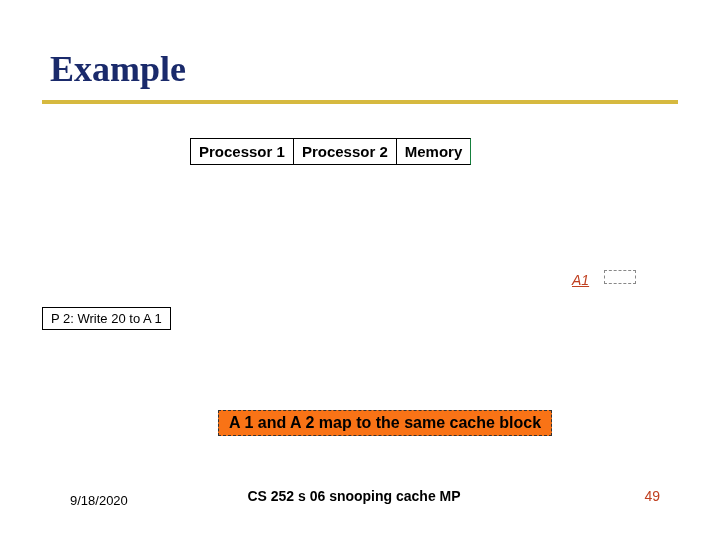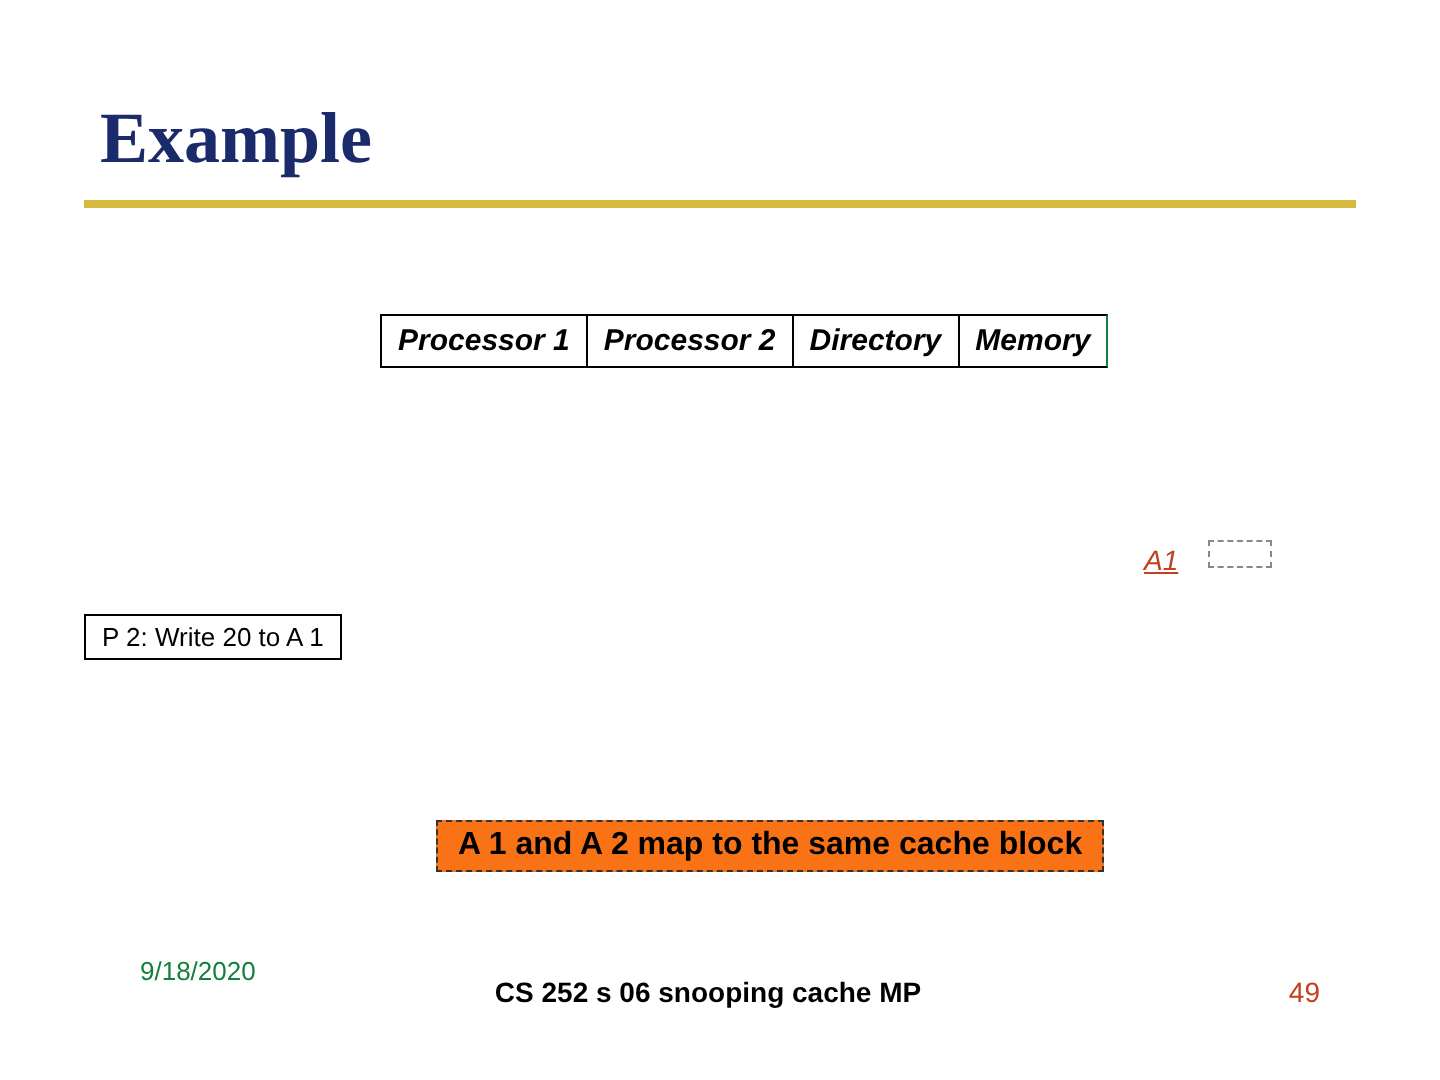--- a/index.html
+++ b/index.html
@@ -24,27 +24,26 @@
     .rule {
       position: absolute;
       top: 100px;
       left: 42px;
       width: 636px;
       height: 4px;
       background: #d6b93f;
     }
     .table-row {
       position: absolute;
-      top: 157px;
+      top: 138px;
       left: 190px;
       display: flex;
       font-size: 15px;
       font-weight: bold;
       color: #000;
-      font-style: italic;
     }
     .hcell {
       border: 1px solid #000;
       border-right: none;
       padding: 4px 8px;
       text-align: center;
       background: #fff;
     }
     .hcell.gap-after { border-right: 1px solid #000; margin-right: 10px; }
     .hcell:last-child { border-right: 1px solid #15803d; }
@@ -84,24 +83,24 @@
       left: 218px;
       font-size: 16px;
       font-weight: bold;
       color: #000;
       padding: 3px 10px;
       border: 1px dashed #333;
       background: #f97316;
     }
     .footer-date {
       position: absolute;
-      bottom: 47px;
+      bottom: 32px;
       left: 70px;
       font-size: 13px;
-      color: #15803d;
+      color: #000000;
     }
     .footer-center {
       position: absolute;
       bottom: 36px;
       left: 0;
       width: 708px;
       text-align: center;
       font-size: 14px;
       font-weight: bold;
       color: #000;
@@ -116,21 +115,20 @@
   </style>
 </head>
 <body>
 
 <div class="title">Example</div>
 <div class="rule"></div>
 
 <div class="table-row">
   <div class="hcell">Processor 1</div>
   <div class="hcell">Processor 2</div>
-  <div class="hcell">Directory</div>
   <div class="hcell">Memory</div>
 </div>
 
 <div class="a1-label">A1</div>
 <div class="mem-swatch"></div>
 
 <div class="p2-box">P 2: Write 20 to A 1</div>
 
 <div class="note-box">A 1 and A 2 map to the same cache block</div>
 

